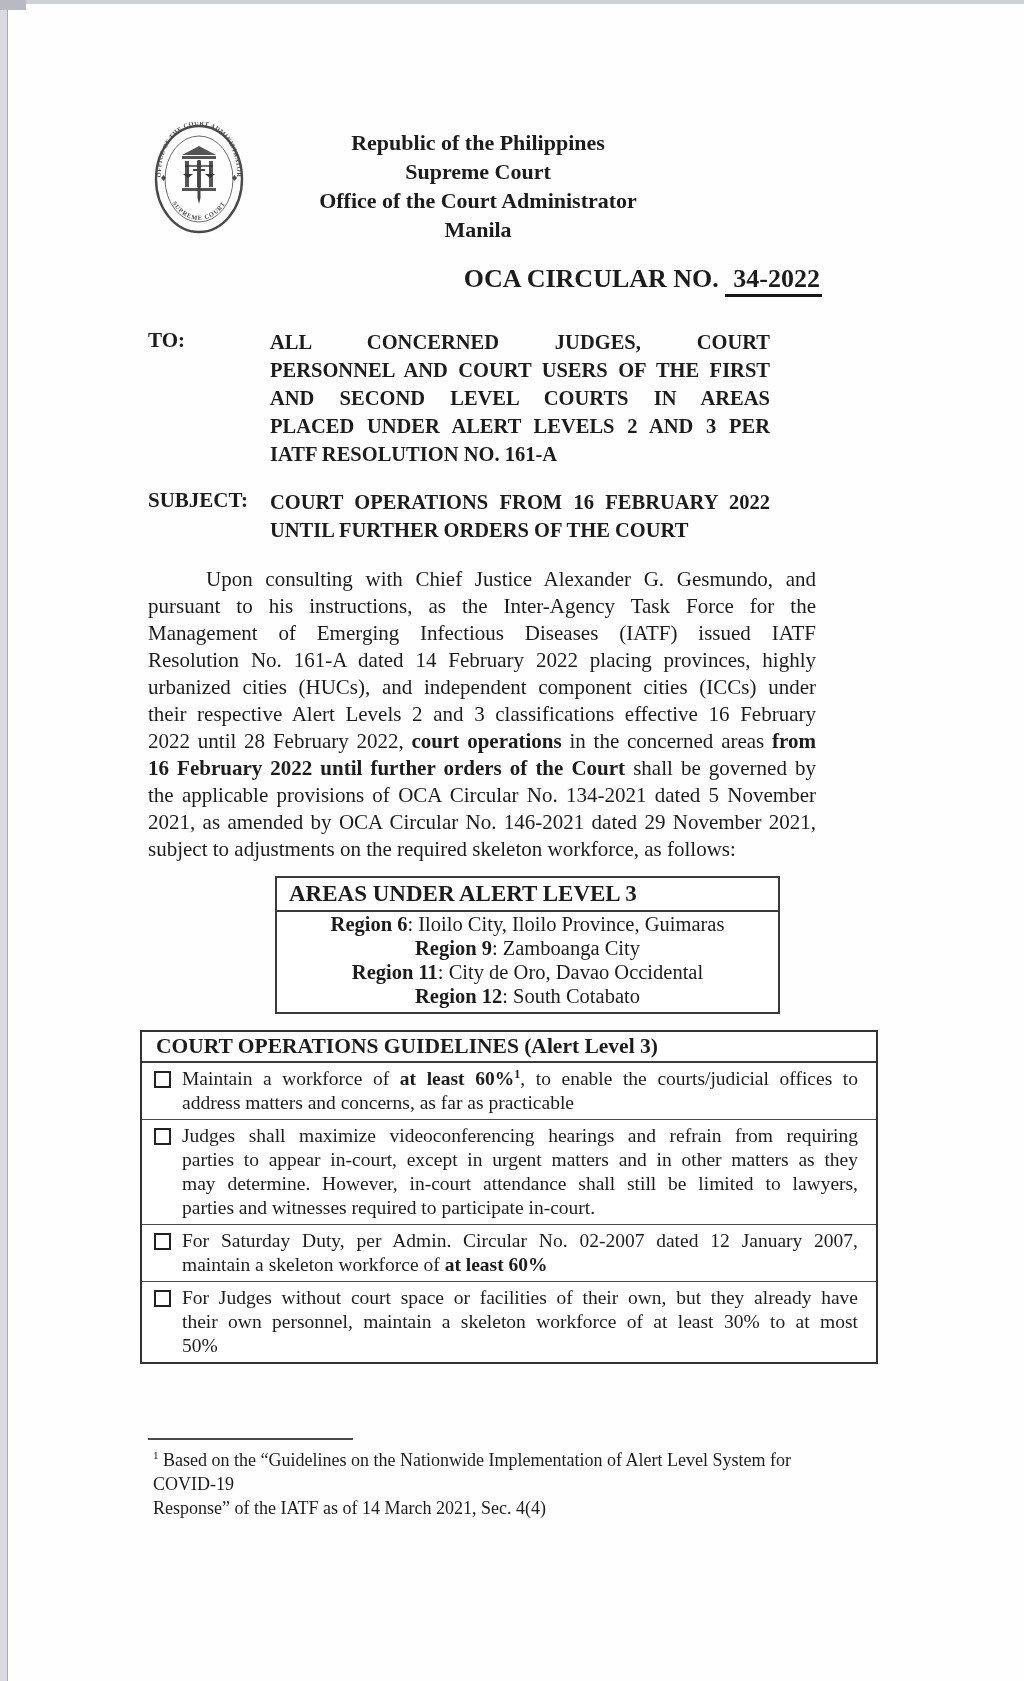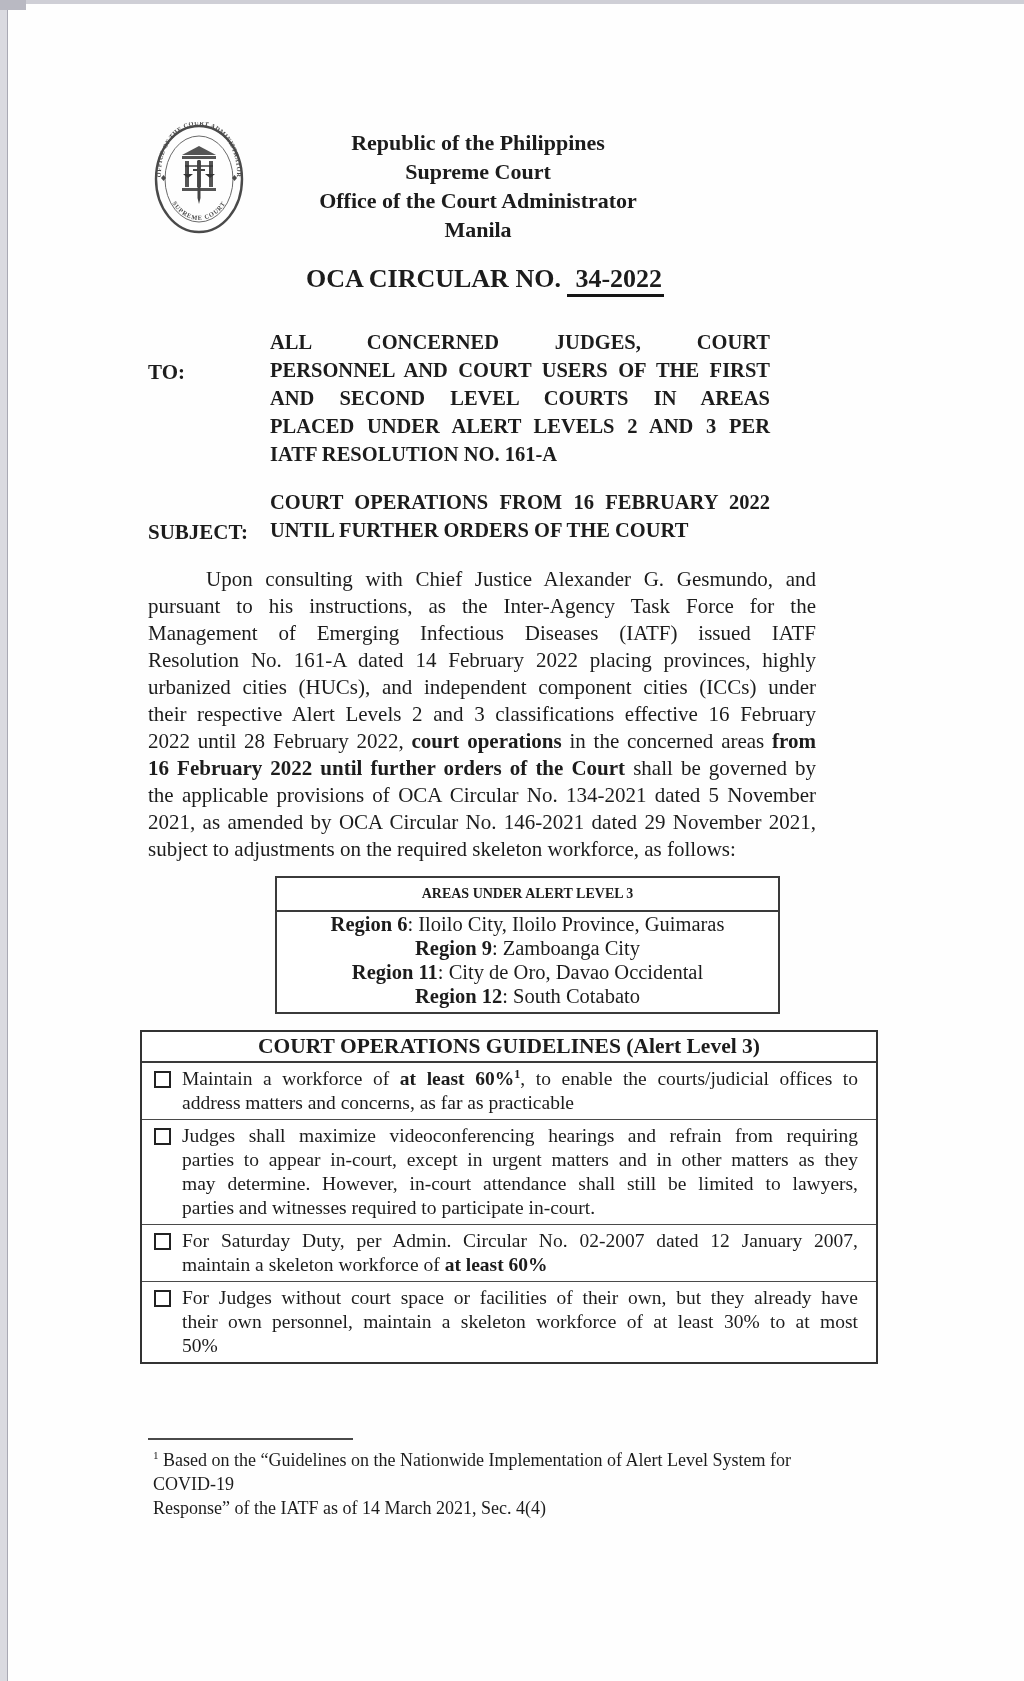--- a/index.html
+++ b/index.html
@@ -8,48 +8,48 @@
   .page{position:absolute;inset:0;background:#fefefe;}
   .edge-top{position:absolute;left:0;top:0;width:1024px;height:4px;background:#cfcfd6;}
   .edge-left{position:absolute;left:0;top:0;width:7px;height:1681px;background:#dadae0;border-right:1px solid #a9a9b4;}
   .corner{position:absolute;left:0;top:0;width:26px;height:10px;background:#b9b9c2;}
 
   .seal{position:absolute;left:152px;top:122px;width:94px;height:114px;}
 
   .letterhead{position:absolute;left:208px;top:128px;width:540px;text-align:center;}
   .letterhead .tline{font-weight:bold;font-size:22px;line-height:29px;}
 
-  .title{position:absolute;left:148px;top:264px;width:674px;text-align:center;
+  .title{position:absolute;left:148px;top:264px;width:674px;text-align:right;
          font-weight:bold;font-size:26px;}
   .title .num{border-bottom:3px solid #151515;padding:0 2px 1px 8px;}
 
-  .lbl{position:absolute;left:148px;font-weight:bold;font-size:21px;margin-top:32px;}
+  .lbl{position:absolute;left:148px;font-weight:bold;font-size:21px;}
   .to-label{top:328px;}
   .subject-label{top:488px;}
   .to-value{position:absolute;left:270px;top:328px;width:500px;font-weight:bold;font-size:20.5px;}
   .to-value .tline{line-height:28px;}
   .subject-value{position:absolute;left:270px;top:488px;width:500px;font-weight:bold;font-size:20.5px;}
   .subject-value .tline{line-height:28px;}
 
   .bodypar{position:absolute;left:148px;top:566px;width:668px;font-size:21px;}
   .bodypar .tline{line-height:27px;}
 
   .tline.just{text-align:justify;text-align-last:justify;}
   .tline.ind{text-indent:58px;}
   .b{font-weight:bold;}
   .sup{font-size:0.62em;vertical-align:super;line-height:0;}
 
   .areas-table{position:absolute;left:275px;top:876px;width:501px;border:2px solid #3a3a3a;background:#fff;}
-  .areas-header{font-weight:bold;font-size:14px;text-align:center;line-height:26px;
+  .areas-header{font-weight:bold;font-size:23px;text-align:left;line-height:26px;
                 padding:3px 12px;border-bottom:2px solid #3a3a3a;}
   .areas-rows{font-size:20.5px;text-align:center;padding:0 2px 4px 2px;}
   .areas-rows .tline{line-height:24px;}
 
   .gl-table{position:absolute;left:140px;top:1030px;width:734px;border:2px solid #333;background:#fff;}
-  .gl-header{font-weight:bold;font-size:21.5px;text-align:center;line-height:25px;
+  .gl-header{font-weight:bold;font-size:21.5px;line-height:25px;
              padding:2px 14px;border-bottom:2px solid #3a3a3a;}
   .gl-row{position:relative;padding:4px 18px 4px 40px;border-bottom:1.5px solid #4a4a4a;font-size:19.5px;}
   .gl-row:last-child{border-bottom:none;}
   .gl-row .tline{line-height:24px;}
   .cbx{position:absolute;left:12px;top:8px;width:13px;height:13px;border:2px solid #222;background:#fff;}
 
   .fn-rule{position:absolute;left:148px;top:1438px;width:205px;border-top:2px solid #4a4a4a;}
   .footnote{position:absolute;left:153px;top:1448px;width:676px;font-size:18px;}
   .footnote .tline{line-height:24px;}
 </style>

